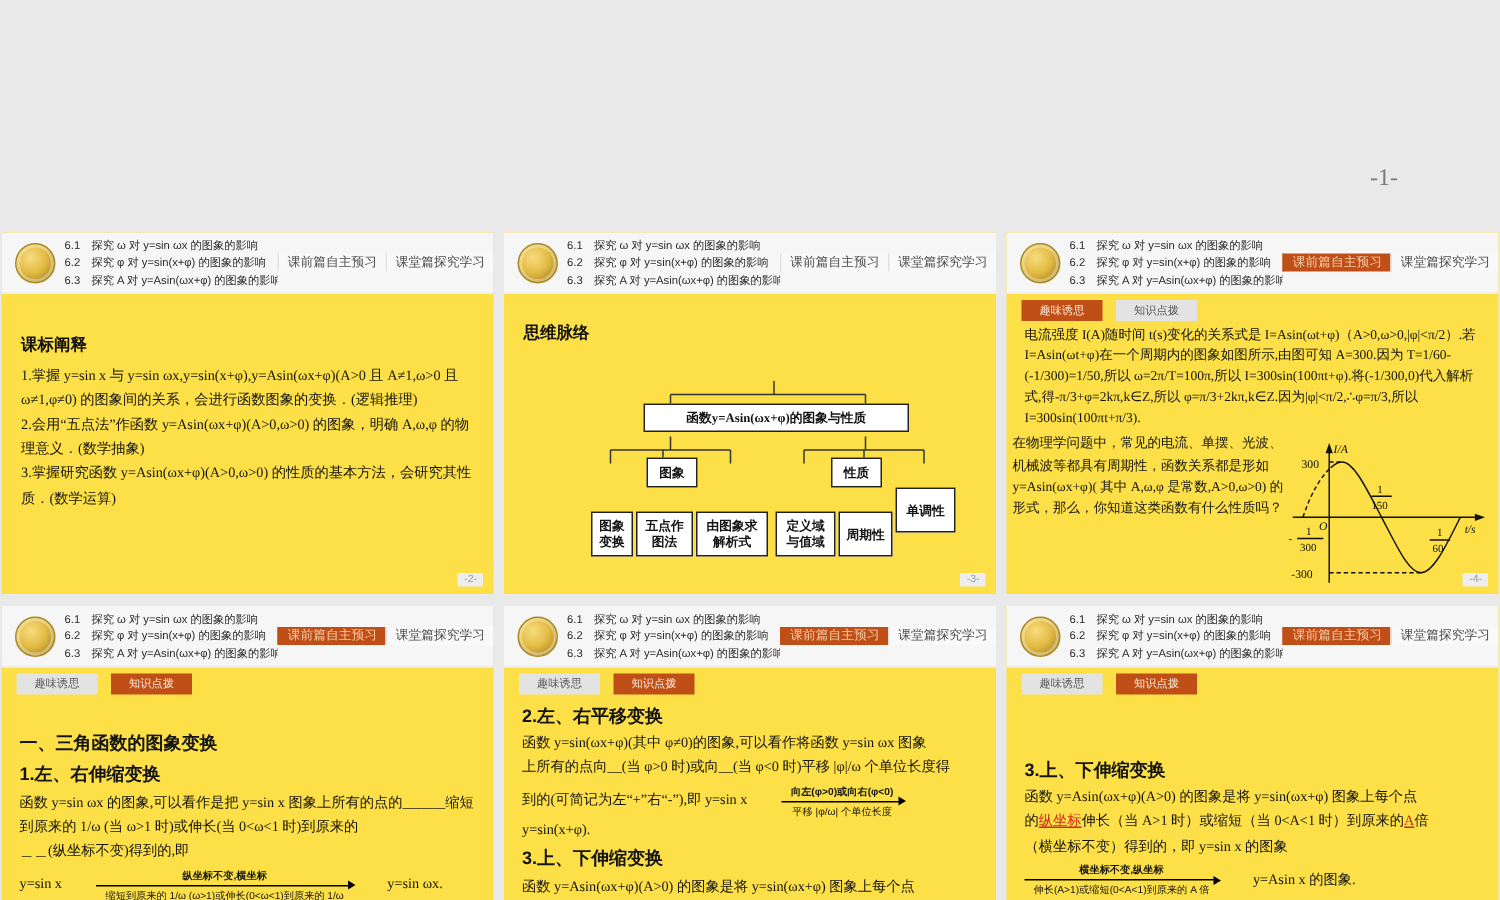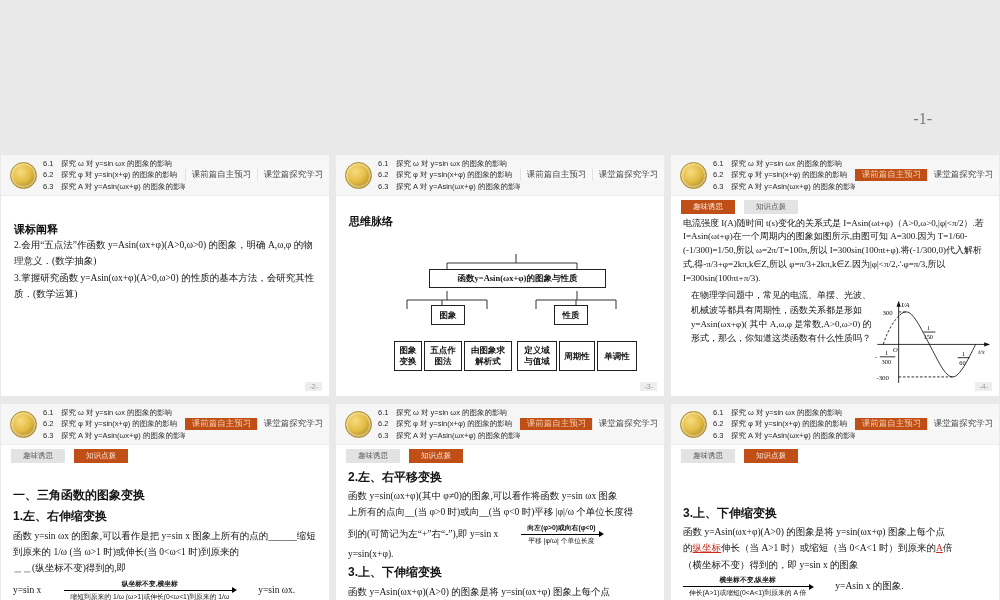--- a/index.html
+++ b/index.html
@@ -1,20 +1,20 @@
 <!DOCTYPE html>
 <html><head>
 <meta charset="utf-8">
 <style>
   html,body{margin:0;padding:0;width:1000px;height:600px;overflow:hidden;
     background:#e9e9e9;font-family:"Liberation Sans",sans-serif;}
   .canvas{position:relative;width:1000px;height:600px;}
   .doc-pageno{position:absolute;top:110px;right:68px;font-size:16px;color:#7a7a7a;
     font-family:"Liberation Serif",serif;}
-  .slide{position:absolute;width:328px;height:241px;background:#ffffff;overflow:hidden;}
+  .slide{position:absolute;width:328px;height:241px;background:#fde047;overflow:hidden;}
   .shead{height:40px;background:#f6f6f6;border-bottom:1px solid #ececec;display:flex;align-items:stretch;}
   .logo{width:25px;height:25px;border-radius:50%;align-self:center;margin:0 6px 0 9px;flex:0 0 auto;
     background:radial-gradient(circle at 38% 35%,#f7dc7e 0%,#e3bc45 45%,#b8922a 75%,#8a6d1f 100%);
     border:1px solid #a98b26;box-shadow:inset 0 0 0 2px rgba(255,255,255,.35);}
   .hlines{flex:1;align-self:center;font-size:7.5px;line-height:1.5;color:#2b2b2b;white-space:nowrap;overflow:hidden;}
   .hbtns{display:flex;flex:0 0 auto;align-items:center;}
   .hbtn{width:71px;display:flex;align-items:center;justify-content:center;font-size:8.5px;
     color:#4a4a4a;border-left:1px solid #e2e2e2;background:#f9f9f9;cursor:pointer;}
   .hbtn.active{background:#bf4e17;color:#f4cda9;border-left:1px solid #bf4e17;}
   .tabs{display:flex;gap:9px;padding:4px 0 0 10px;}
@@ -34,21 +34,21 @@
     font-family:"Liberation Serif",serif;font-weight:bold;margin-top:32px;}
   .fc svg{position:absolute;left:0;top:0;}
   
   .xline{display:flex;align-items:center;font-size:9.5px;margin-top:2px;gap:20px;}
   .xfm{display:inline-flex;flex-direction:column;align-items:center;margin:0 3px;}
   .xfm-over{font-size:6.8px;font-weight:bold;padding:0 6px;white-space:nowrap;font-family:"Liberation Sans",sans-serif;}
   .xfm-bar{position:relative;align-self:stretch;height:0;border-top:1px solid #000;margin:1px 0;}
   .xfm-bar::after{content:"";position:absolute;right:-2px;top:-3.5px;border-left:5px solid #000;
     border-top:3px solid transparent;border-bottom:3px solid transparent;}
   .xfm-under{font-size:6.8px;padding:0 6px;white-space:nowrap;font-family:"Liberation Sans",sans-serif;}
-  .graph-row{display:flex;padding:2px 8px 0 20px;}
+  .graph-row{display:flex;padding:2px 8px 0 4px;}
   .graph-row .para{width:182px;flex:0 0 auto;}
   .gsvg{flex:1;margin-top:2px;}
   .gsvg text{font-family:"Liberation Serif",serif;fill:#111;}
 </style>
 </head>
 <body>
 
 <div class="canvas">
   <div class="doc-pageno">-1-</div>
 
@@ -60,20 +60,21 @@
         <div>6.2　探究 φ 对 y=sin(x+φ) 的图象的影响</div>
         <div>6.3　探究 A 对 y=Asin(ωx+φ) 的图象的影响</div>
       </div>
       <div class="hbtns">
         <div class="hbtn">课前篇自主预习</div>
         <div class="hbtn">课堂篇探究学习</div>
       </div>
     </div>
     <div class="sbody" style="padding:26px 14px 0 13px">
       <div class="stitle">课标阐释</div>
+      <div class="para" style="margin-top:6px">1.掌握 y=sin x 与 y=sin ωx,y=sin(x+φ),y=Asin(ωx+φ)(A&gt;0 且 A≠1,ω&gt;0 且 ω≠1,φ≠0) 的图象间的关系，会进行函数图象的变换．(逻辑推理)</div>
       <div class="para">2.会用“五点法”作函数 y=Asin(ωx+φ)(A&gt;0,ω&gt;0) 的图象，明确 A,ω,φ 的物理意义．(数学抽象)</div>
       <div class="para">3.掌握研究函数 y=Asin(ωx+φ)(A&gt;0,ω&gt;0) 的性质的基本方法，会研究其性质．(数学运算)</div>
     </div>
     <div class="pageno">-2-</div>
   </div>
 
   <div class="slide" style="left:336px;top:155px">
     <div class="shead">
       <div class="logo"></div>
       <div class="hlines">
@@ -101,21 +102,21 @@
         <div class="fc-box" style="left:205px;top:36px;width:32px;height:18px">性质</div>
         <div class="fc-box" style="left:45px;top:72px;width:26px;height:28px">图象
 变换</div>
         <div class="fc-box" style="left:75px;top:72px;width:36px;height:28px">五点作
 图法</div>
         <div class="fc-box" style="left:115px;top:72px;width:46px;height:28px">由图象求
 解析式</div>
         <div class="fc-box" style="left:168px;top:72px;width:38px;height:28px">定义域
 与值域</div>
         <div class="fc-box" style="left:210px;top:72px;width:34px;height:28px">周期性</div>
-        <div class="fc-box" style="left:248px;top:72px;width:38px;height:28px">单调性</div>
+        <div class="fc-box" style="left:248px;top:56px;width:38px;height:28px">单调性</div>
       </div>
     </div>
     <div class="pageno">-3-</div>
   </div>
 
   <div class="slide" style="left:671px;top:155px">
     <div class="shead">
       <div class="logo"></div>
       <div class="hlines">
         <div>6.1　探究 ω 对 y=sin ωx 的图象的影响</div>

